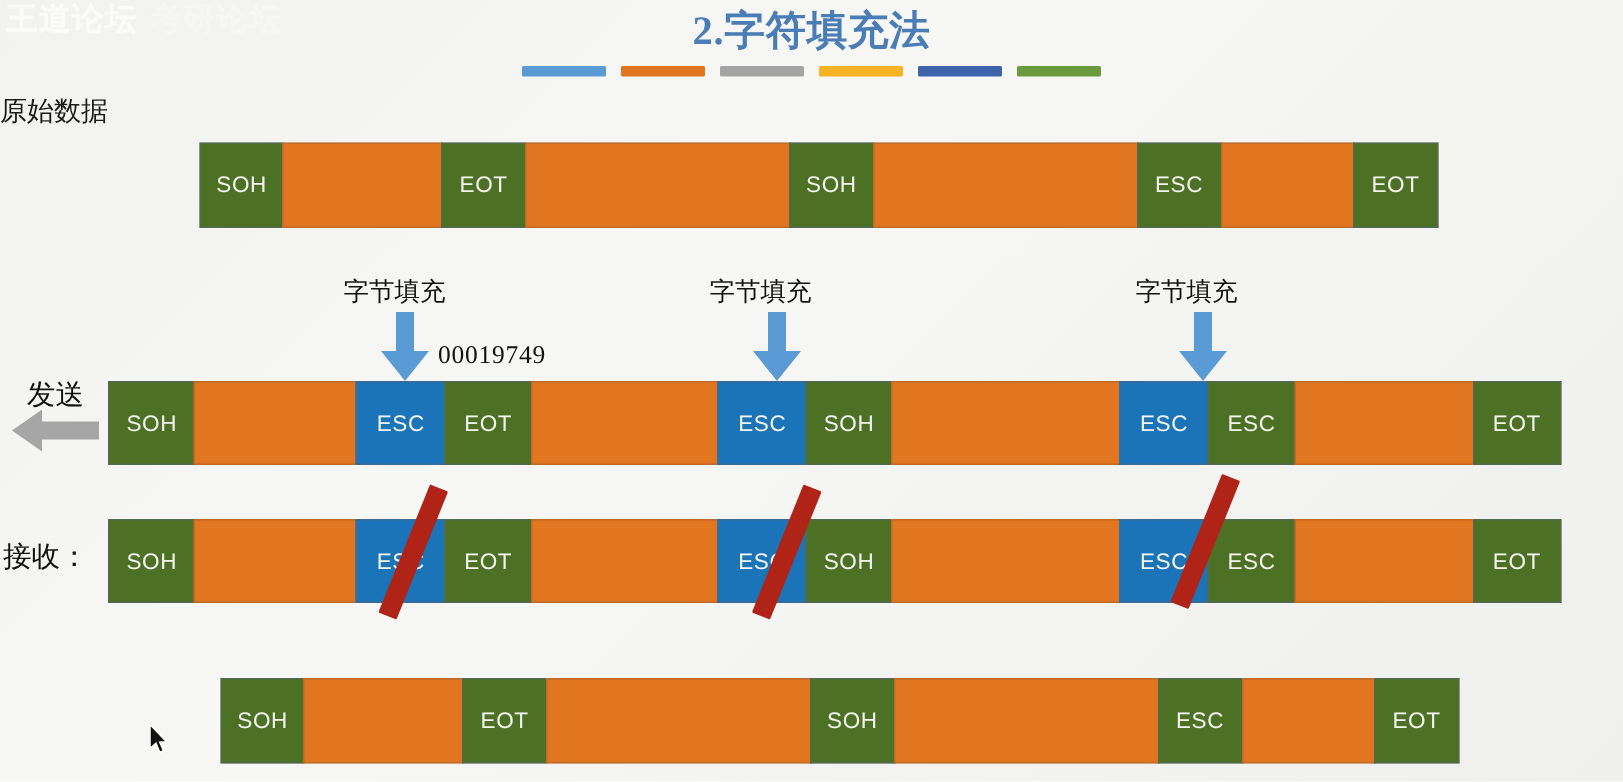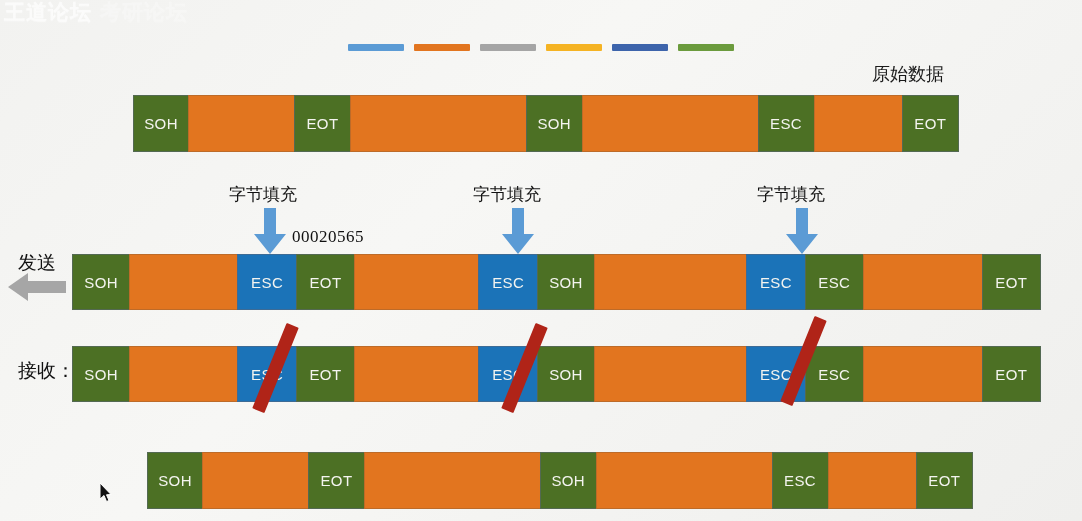--- a/index.html
+++ b/index.html
@@ -29,21 +29,21 @@
     font-family:"Liberation Serif","DejaVu Serif",serif;
     letter-spacing:.5px;
   }
   .barstrip{
     position:absolute;top:44px;left:0;width:1082px;
     display:flex;justify-content:center;gap:10px;
   }
   .barstrip i{display:block;width:56px;height:7px;border-radius:1px;}
 
   .caption{
-    position:absolute;left:0;top:62px;width:944px;text-align:right;
+    position:absolute;left:0;top:62px;width:944px;text-align:left;
     font-size:18px;color:#1a1a1a;
     font-family:Liberation Mono, monospace;
   }
 
   
   .row{position:absolute;display:flex;box-sizing:border-box;}
   .cell{
     box-sizing:border-box;height:100%;
     display:flex;align-items:center;justify-content:center;
     color:#f4f4f0;font-size:15px;letter-spacing:.4px;
@@ -84,20 +84,21 @@
 </style>
 </head>
 <body>
 
 <div class="stage">
 
   <div class="watermark">
     <span>王道论坛</span><span class="wm2">考研论坛</span>
   </div>
 
+  <div class="title">2.字符填充法</div>
 
   <div class="barstrip">
       <i style="background: rgb(91, 155, 213);"></i>
       <i style="background: rgb(226, 117, 31);"></i>
       <i style="background: rgb(165, 165, 165);"></i>
       <i style="background: rgb(245, 179, 35);"></i>
       <i style="background: rgb(61, 100, 171);"></i>
       <i style="background: rgb(107, 155, 61);"></i>
     </div>
 
@@ -111,28 +112,28 @@
       <div class="annot" style="left: 473px; top: 183px;">字节填充</div>
       <svg class="downarrow" viewBox="0 0 34 46" style="left: 501px; top: 208px;">
         <polygon points="11,0 23,0 23,26 33,26 17,46 1,26 11,26" fill="#5b9bd5"></polygon>
       </svg>
       <div class="annot" style="left: 757px; top: 183px;">字节填充</div>
       <svg class="downarrow" viewBox="0 0 34 46" style="left: 785px; top: 208px;">
         <polygon points="11,0 23,0 23,26 33,26 17,46 1,26 11,26" fill="#5b9bd5"></polygon>
       </svg>
     </div>
 
-  <div class="binlabel" style="left:292px;top:227px;">00020565</div>
+  <div class="binlabel" style="left:292px;top:227px;">00019749</div>
 
   <div class="sidelabel" style="left:18px;top:250px;text-align:center;">发送</div>
   <svg class="leftarrow" style="left:8px;top:270px;" viewBox="0 0 58 34">
     <polygon points="0,17 20,3 20,11 58,11 58,23 20,23 20,31" fill="#a6a6a6"></polygon>
   </svg>
 
-  <div class="sidelabel" style="left:18px;top:358px;">接收：</div>
+  <div class="sidelabel" style="left:2px;top:358px;">接收：</div>
 
   <div class="row" id="row-0" style="left:133px;top:95px;width:834px;height:57px;">
       <div class="cell green" style="width: 56.1523px;">SOH</div>
       <div class="cell orange" style="width: 106.781px;"></div>
       <div class="cell green" style="width: 57.0728px;">EOT</div>
       <div class="cell orange" style="width: 176.742px;"></div>
       <div class="cell green" style="width: 57.0728px;">SOH</div>
       <div class="cell orange" style="width: 176.742px;"></div>
       <div class="cell green" style="width: 57.0728px;">ESC</div>
       <div class="cell orange" style="width: 89.2914px;"></div>

